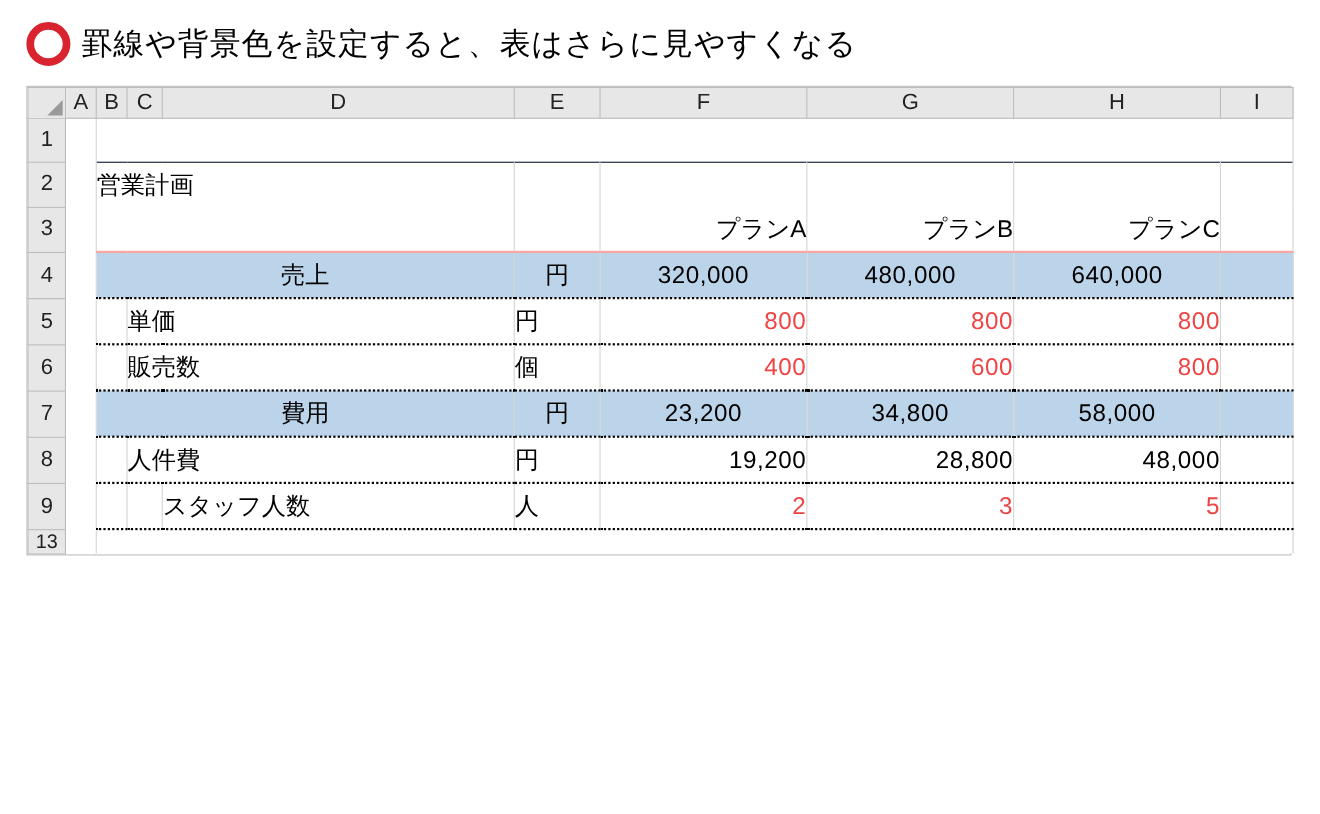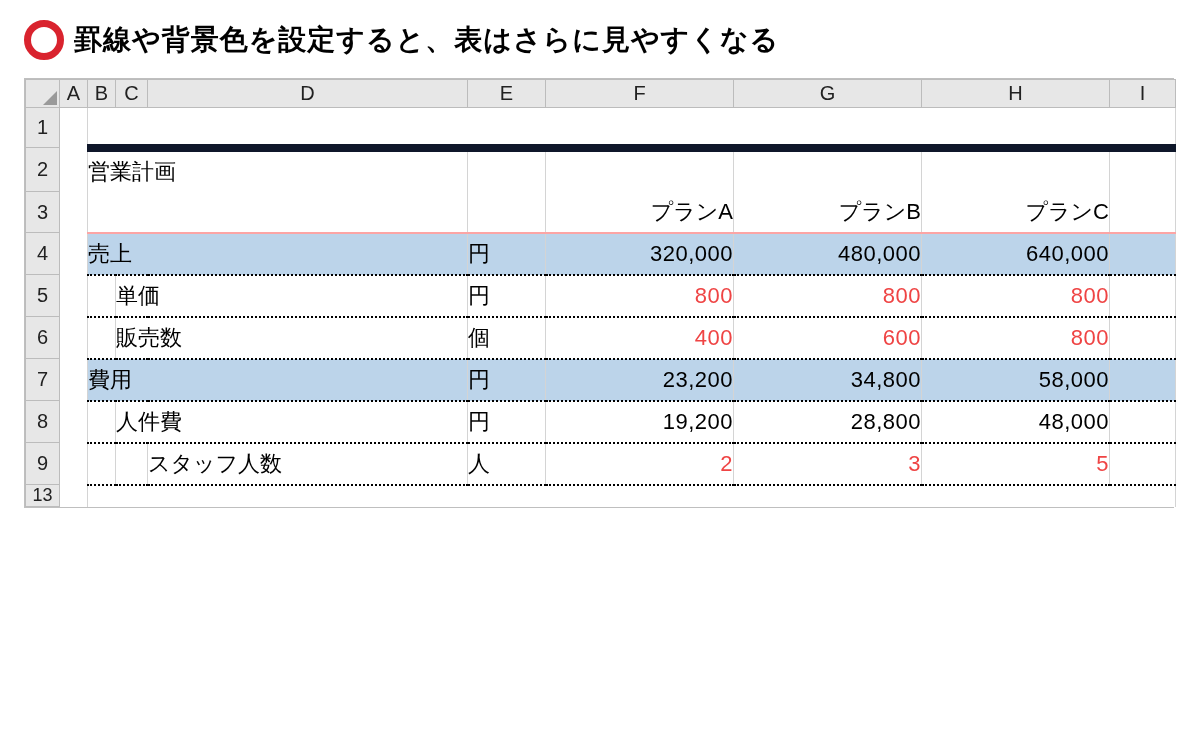--- a/index.html
+++ b/index.html
@@ -21,21 +21,21 @@
   }
   .circle-mark {
     width: 40px;
     height: 40px;
     border: 7px solid #d9232e;
     border-radius: 50%;
     flex: 0 0 auto;
   }
   .headline-text {
     font-size: 28px;
-    font-weight: 700;
+    font-weight: 400;
     letter-spacing: 1px;
     color: #000;
   }
   .sheet-frame {
     border: 1px solid #bfbfbf;
     width: 1150px;
   }
   table.sheet {
     border-collapse: collapse;
     width: 100%;
@@ -89,22 +89,22 @@
   tr.short th.rowhdr { height: 20px; font-size: 18px; padding:0;margin-top:18px; }
 
   
   .lbl { padding-left: 4px; white-space: nowrap; }
   .unit { text-align: left; padding-left: 6px; }
   .num { text-align: right; padding-right: 28px; font-variant-numeric: tabular-nums; letter-spacing: .5px; color:#000000; }
   .num.blue { color: #ef4444; }
   .planhdr { text-align: right; padding-right: 38px; font-size: 21px; color:#000; }
 
   
-  .topbar-cell { border-top: 8px solid #0f172a; }
-  .row-hl td.body { background: #bcd4ea; }
+  .topbar-cell { border-top: 1px solid #0f172a; }
+  .row-hl td.body { background: #bcd4ea; text-align: center; }
   .dotline td.body { border-bottom: 2px dotted #000; }
   .thinline td.body { border-bottom: 2px solid #fca5a5; }
   .thickline td.body { border-bottom: 4px solid #000; }
   
   td.body { }
   td.colA { border-right: 1px solid #d4d4d4; }
 
   .title-cell { font-size: 22px; font-weight: normal; }
 
 </style>

